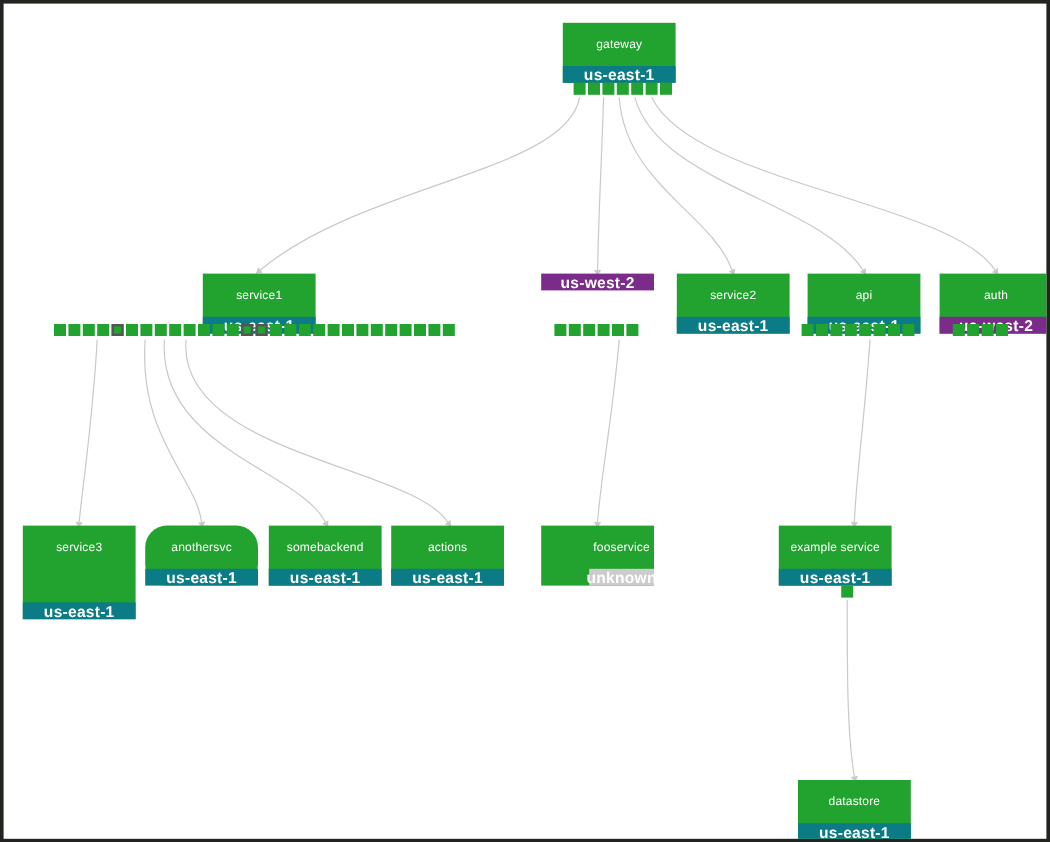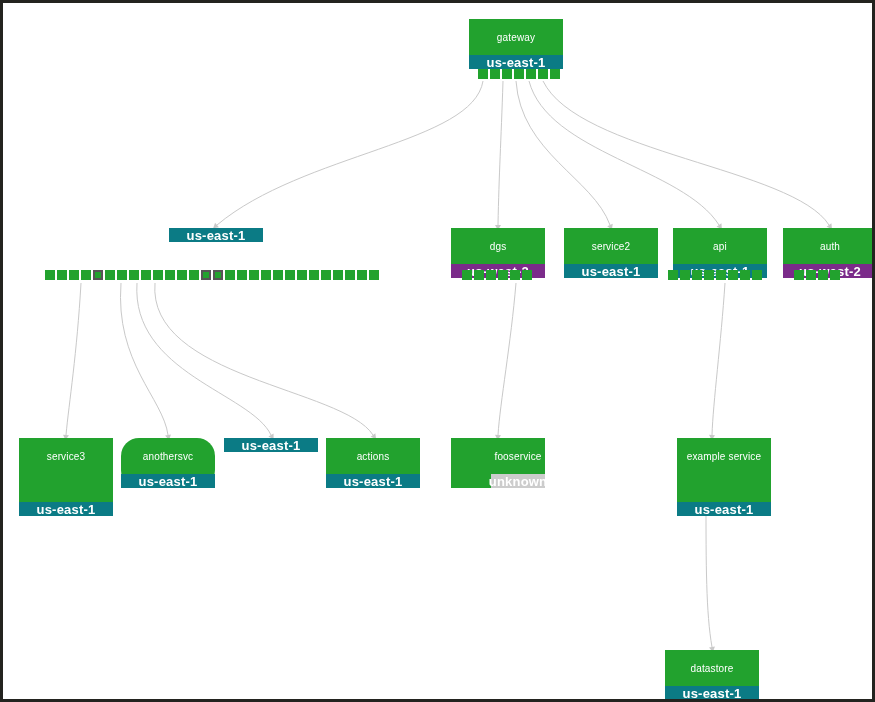--- a/index.html
+++ b/index.html
@@ -132,20 +132,21 @@
       <div class="instance-row" style="left: 475px; top: 66px;">
         <div class="instance"></div>
         <div class="instance"></div>
         <div class="instance"></div>
         <div class="instance"></div>
         <div class="instance"></div>
         <div class="instance"></div>
         <div class="instance"></div>
       </div>
       <div class="node" style="left: 166px; top: 225px; width: 94px;">
+        <div class="node-title">service1</div>
         <div class="node-region region-us-east-1">us-east-1</div>
       </div>
       <div class="instance-row" style="left: 42px; top: 267px;">
         <div class="instance"></div>
         <div class="instance"></div>
         <div class="instance"></div>
         <div class="instance"></div>
         <div class="instance selected"></div>
         <div class="instance"></div>
         <div class="instance"></div>
@@ -165,21 +166,20 @@
         <div class="instance"></div>
         <div class="instance"></div>
         <div class="instance"></div>
         <div class="instance"></div>
         <div class="instance"></div>
         <div class="instance"></div>
         <div class="instance"></div>
         <div class="instance"></div>
       </div>
       <div class="node" style="left: 448px; top: 225px; width: 94px;">
-        <div class="node-title">dgs</div>
         <div class="node-region region-us-west-2">us-west-2</div>
       </div>
       <div class="instance-row" style="left: 459px; top: 267px;">
         <div class="instance"></div>
         <div class="instance"></div>
         <div class="instance"></div>
         <div class="instance"></div>
         <div class="instance"></div>
         <div class="instance"></div>
       </div>
@@ -213,31 +213,32 @@
       </div>
       <div class="node" style="left: 16px; top: 435px; width: 94px; gap: 28px;">
         <div class="node-title">service3</div>
         <div class="node-region region-us-east-1">us-east-1</div>
       </div>
       <div class="node" style="left: 118px; top: 435px; width: 94px; border-radius: 18px;">
         <div class="node-title">anothersvc</div>
         <div class="node-region region-us-east-1">us-east-1</div>
       </div>
       <div class="node" style="left: 221px; top: 435px; width: 94px;">
+        <div class="node-title">somebackend</div>
         <div class="node-region region-us-east-1">us-east-1</div>
       </div>
       <div class="node" style="left: 323px; top: 435px; width: 94px;">
         <div class="node-title">actions</div>
         <div class="node-region region-us-east-1">us-east-1</div>
       </div>
       <div class="node" style="left: 448px; top: 435px; width: 94px; padding-left: 40px;">
         <div class="node-title">fooservice</div>
         <div class="node-region region-unknown">unknown</div>
       </div>
-      <div class="node" style="left: 674px; top: 435px; width: 94px; gap: 28px;">
+      <div class="node" style="left: 646px; top: 435px; width: 94px;">
         <div class="node-title">example service</div>
         <div class="node-region region-us-east-1">us-east-1</div>
       </div>
       <div class="instance-row" style="left: 698px; top: 485px;">
         <div class="instance"></div>
       </div>
       <div class="node" style="left: 662px; top: 647px; width: 94px;">
         <div class="node-title">datastore</div>
         <div class="node-region region-us-east-1">us-east-1</div>
       </div>

